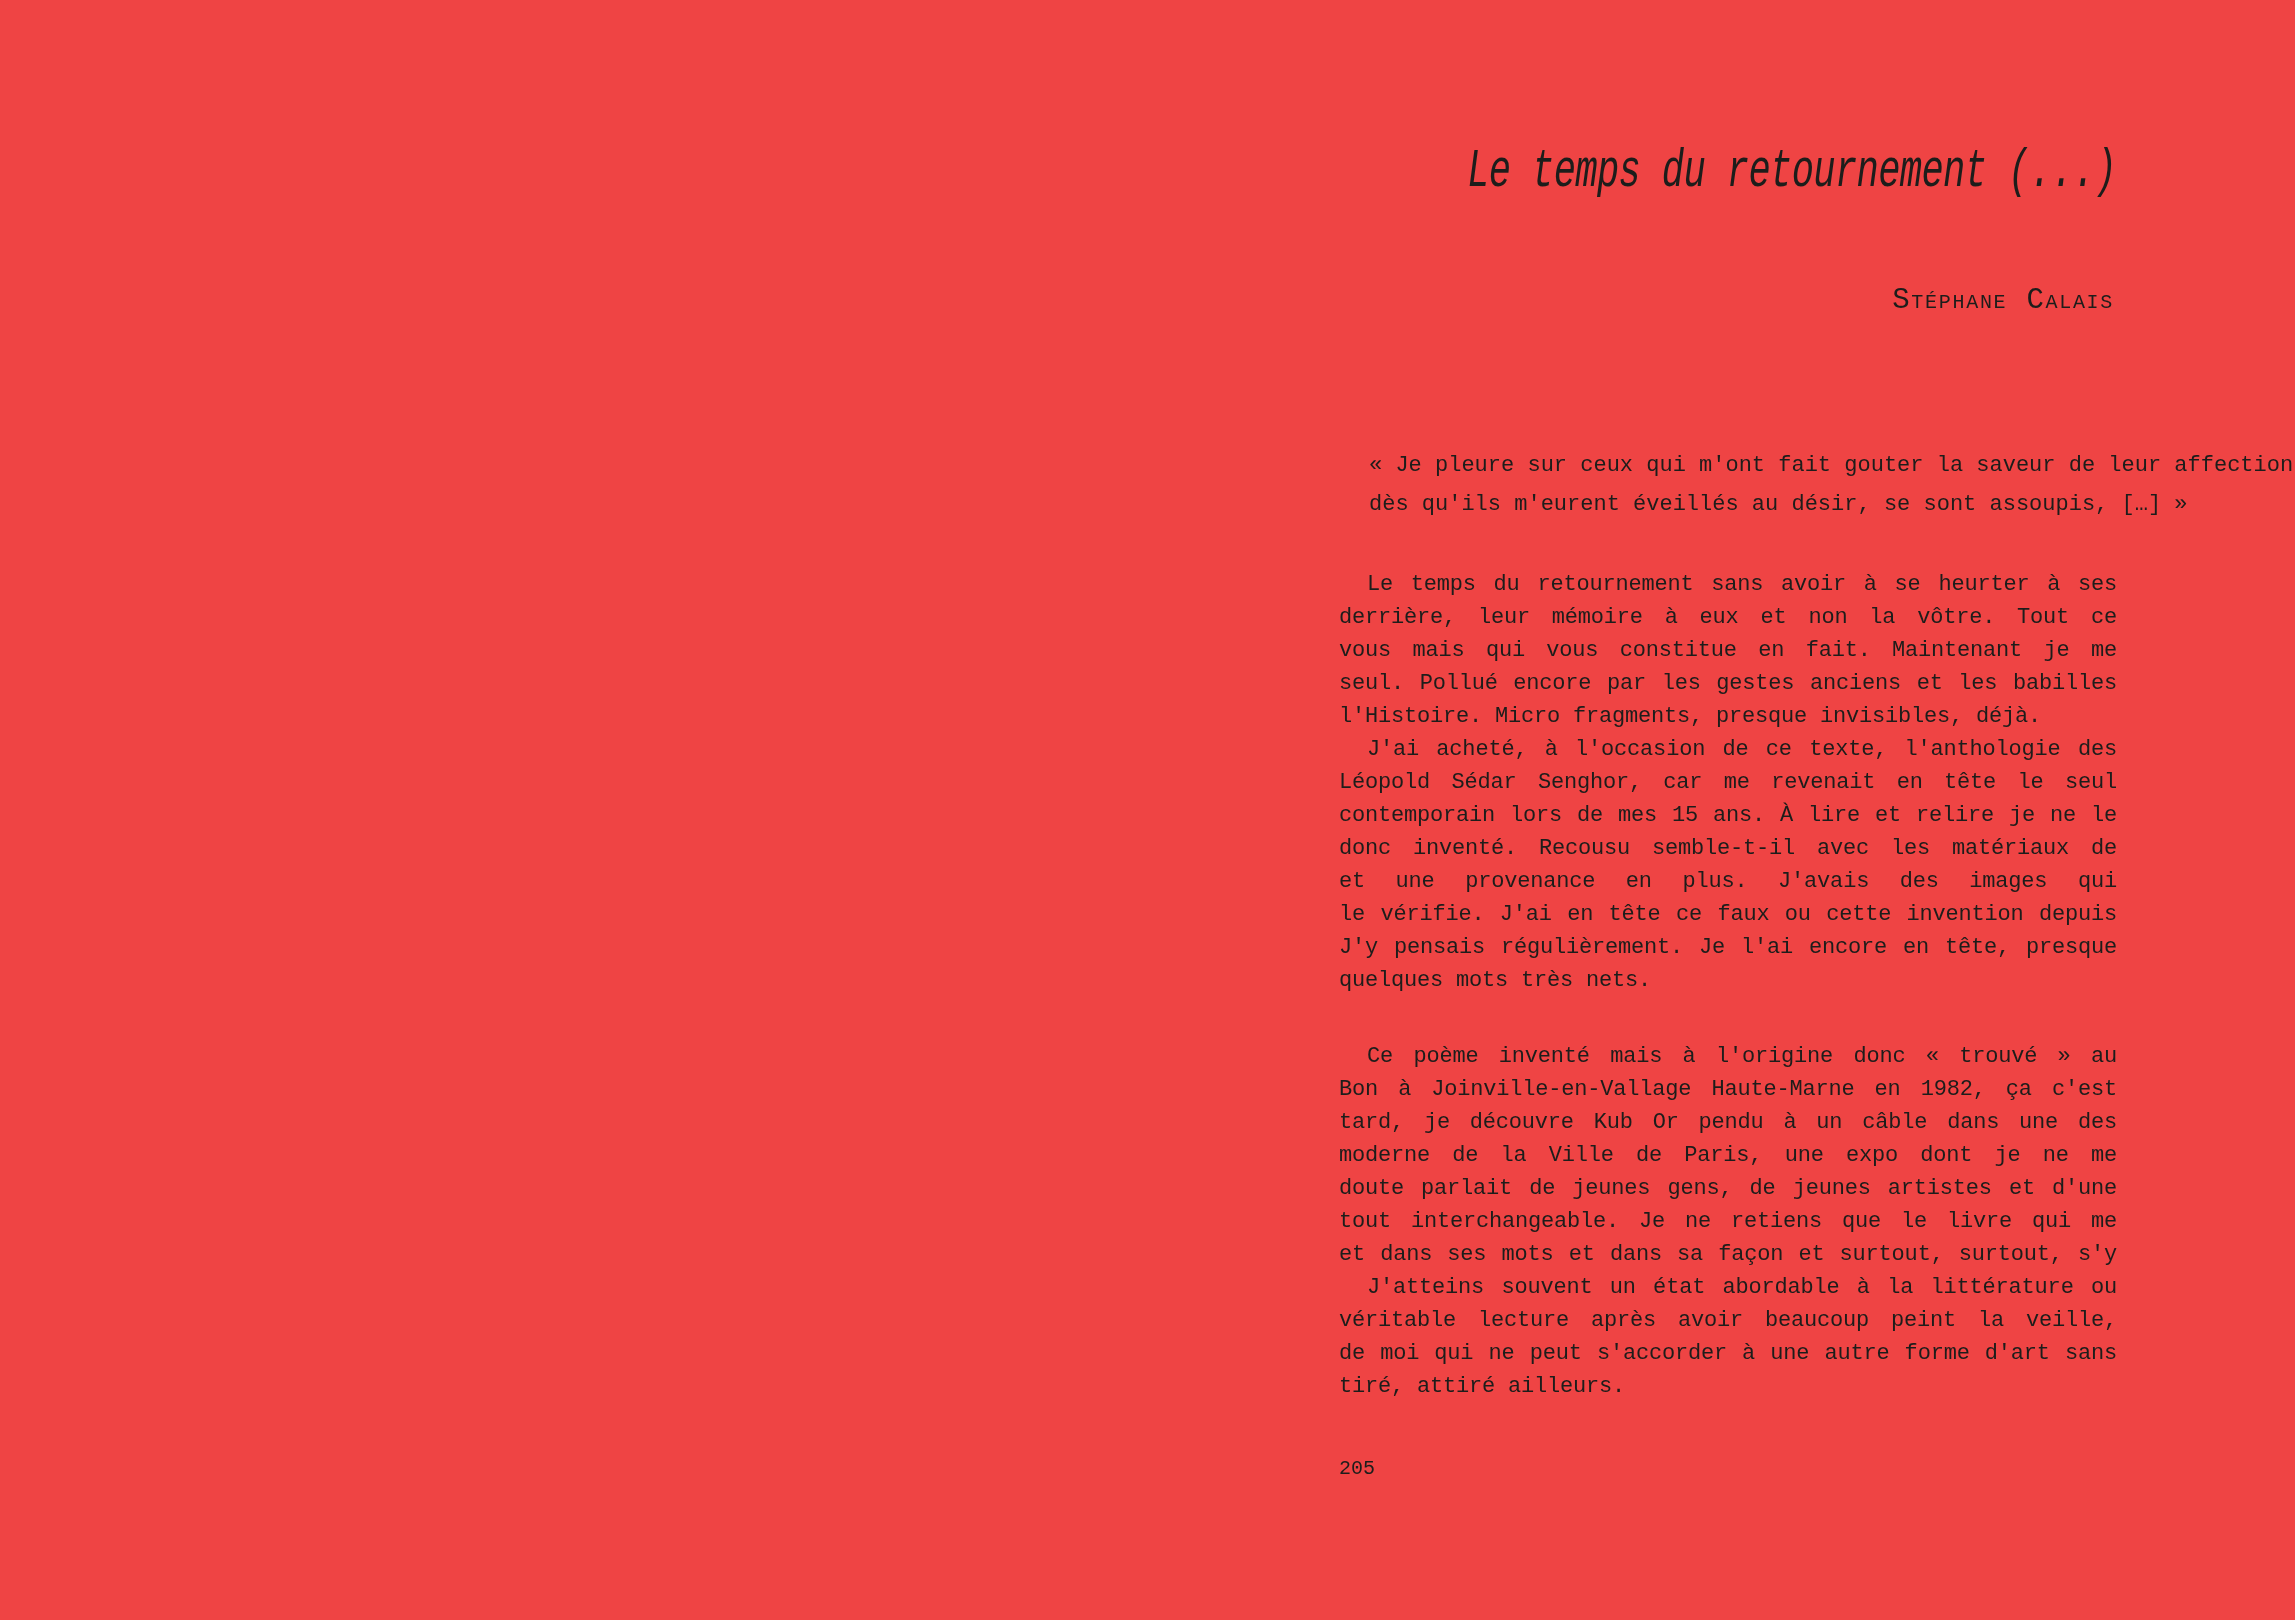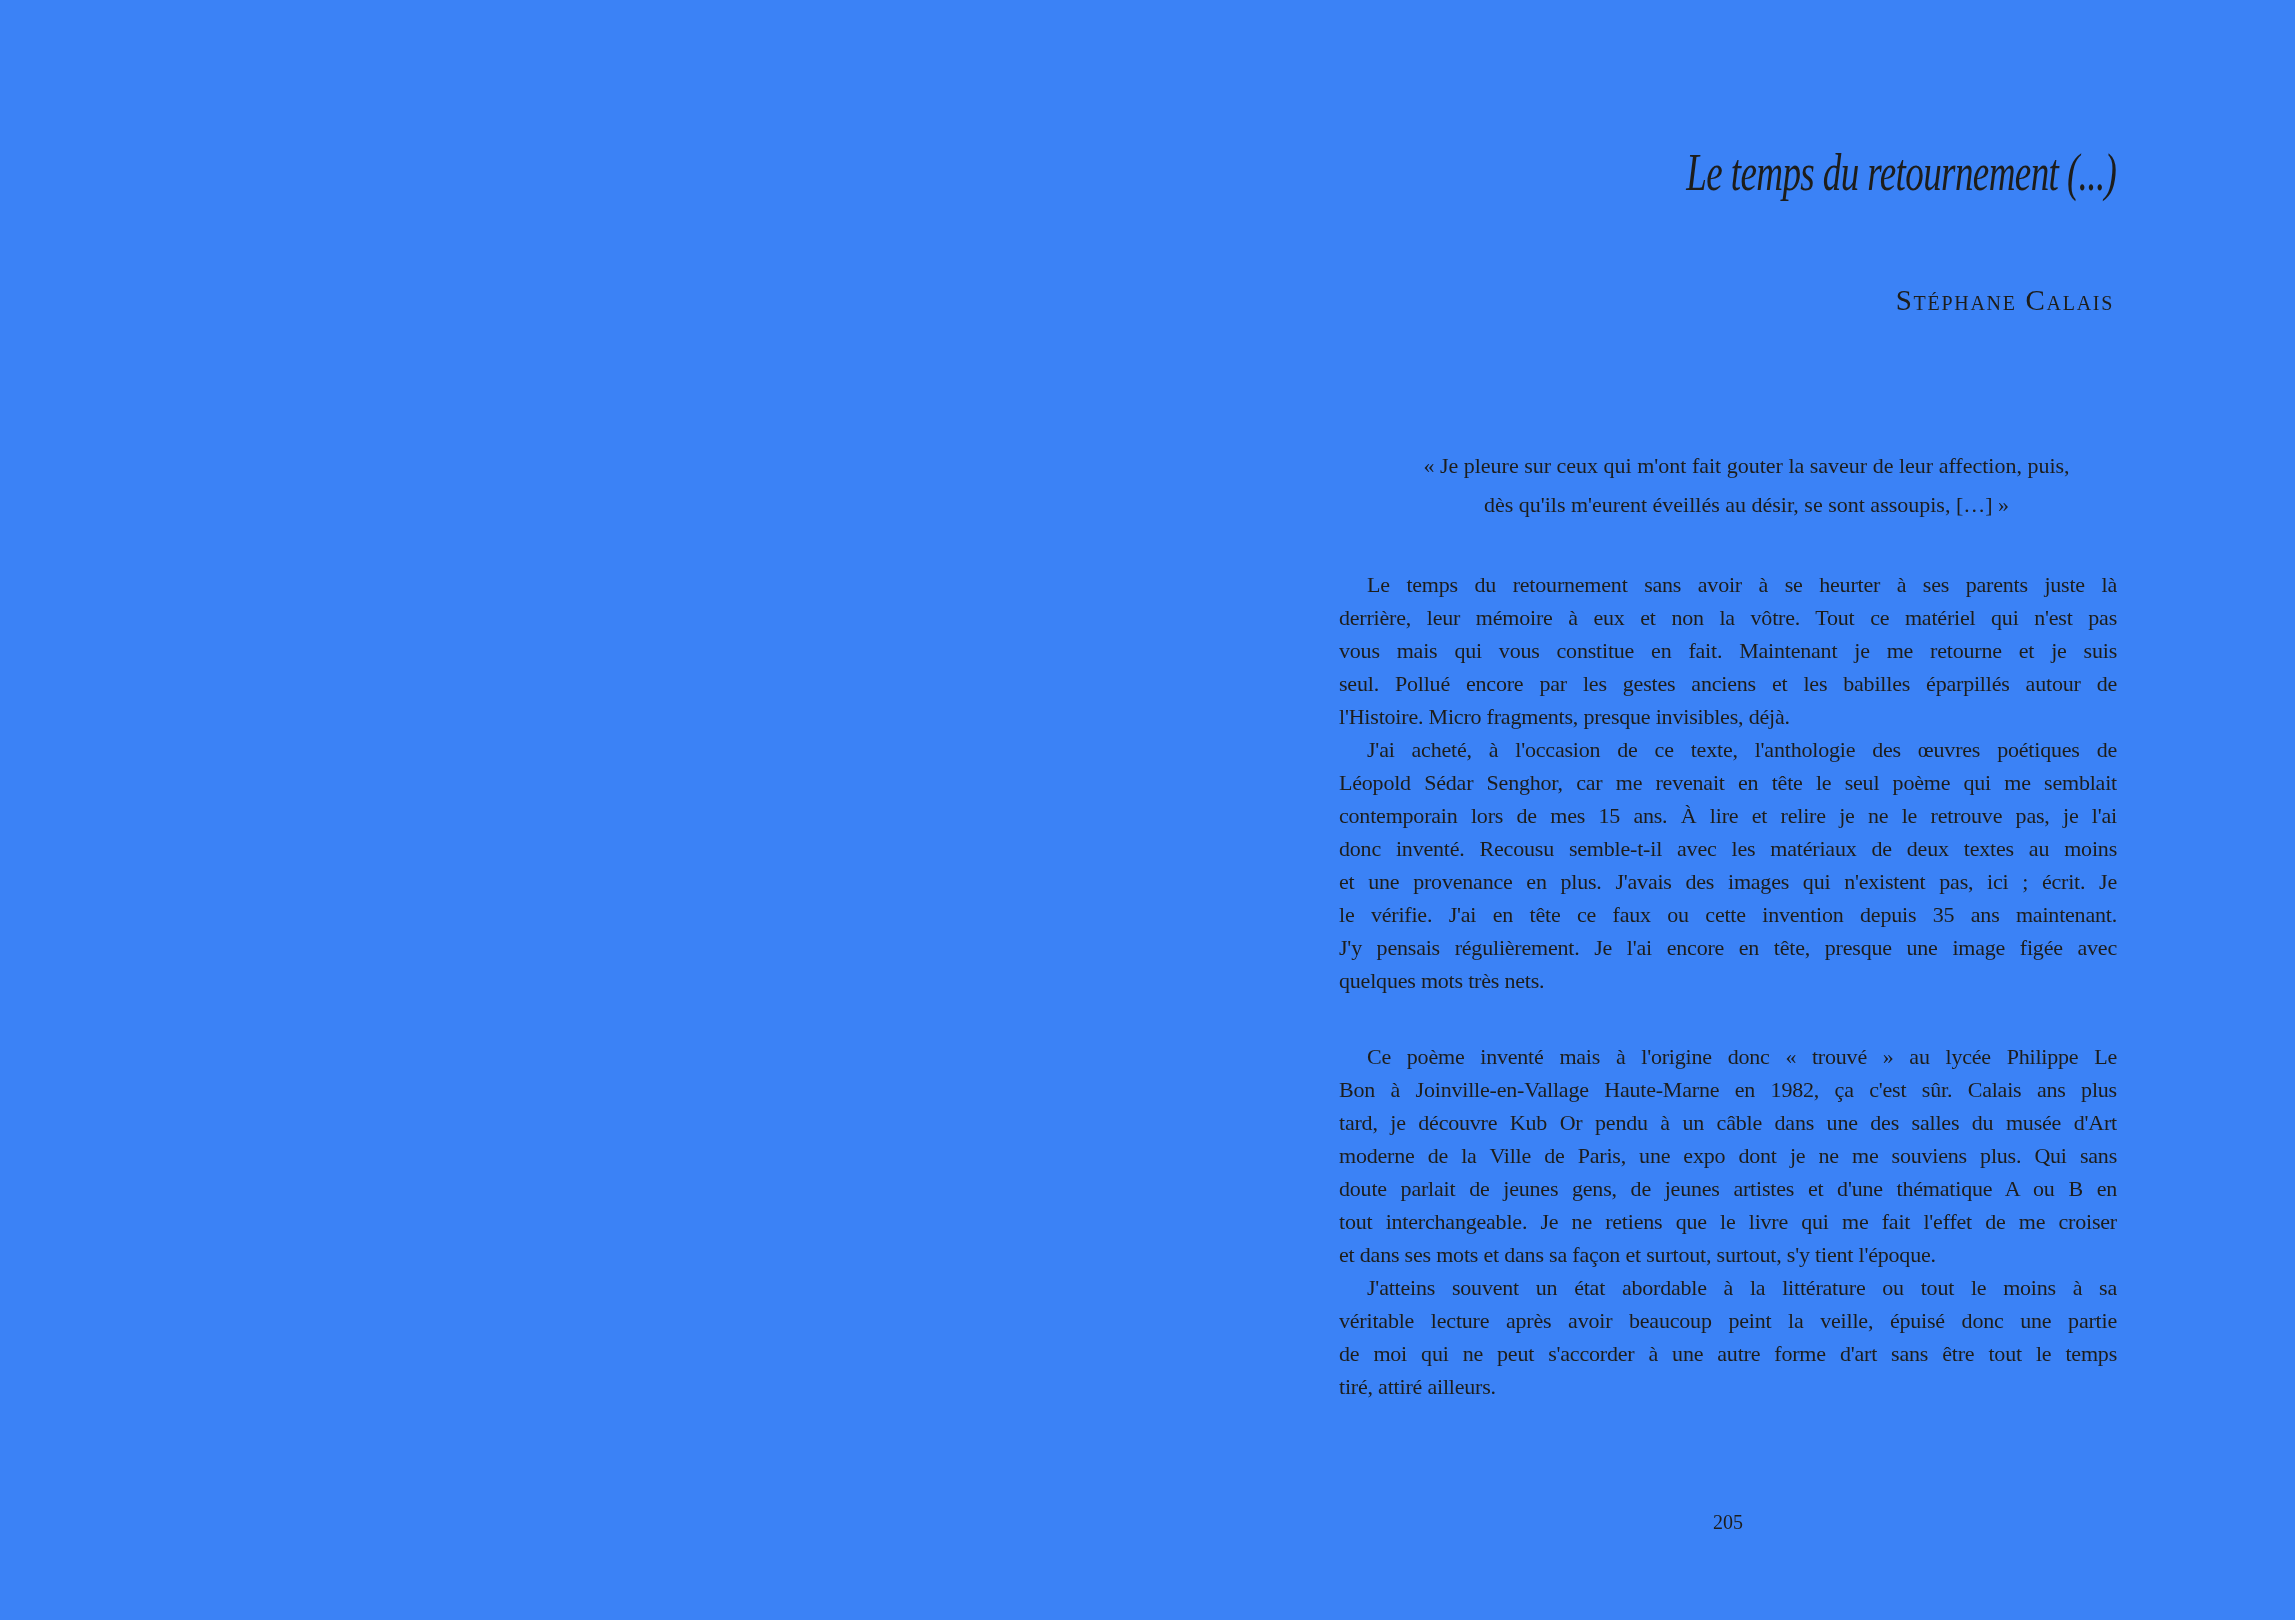--- a/index.html
+++ b/index.html
@@ -1,21 +1,21 @@
 <!DOCTYPE html>
 <html style="font-size:13.7px"><head>
 <meta charset="utf-8">
 <style>
   html,body { margin:0; padding:0; background:#ffffff; }
   .page {
     position:relative;
     width:2295px; height:1621px;
-    background:#3b82f6;
+    background:#ef4444;
     color:#1d1d1b;
-    font-family:Liberation Serif, serif;
+    font-family:Liberation Mono, monospace;
     overflow:hidden;
   }
   
   .title {
     position:absolute;
     top:146px; right:179px;
     font-style:italic;
     font-size:53px;
     line-height:53px;
     white-space:nowrap;
@@ -62,23 +62,23 @@
     line-height:33px;
     text-align:justify;
     text-align-last:justify;
     overflow:hidden;
   }
   .line.last { text-align-last:left; }
   .line.first { text-indent:28px; }
   
   .pagenum {
     position:absolute;
-    left:1339px; top:1509px;
+    left:1339px; top:1456px;
     width:778px;
-    text-align:center;
+    text-align:left;
     font-size:20px;
     line-height:26px;
   }
 </style>
 </head>
 <body>
 
 <div class="page">
   <div class="title">Le temps du retournement (...)</div>
 

